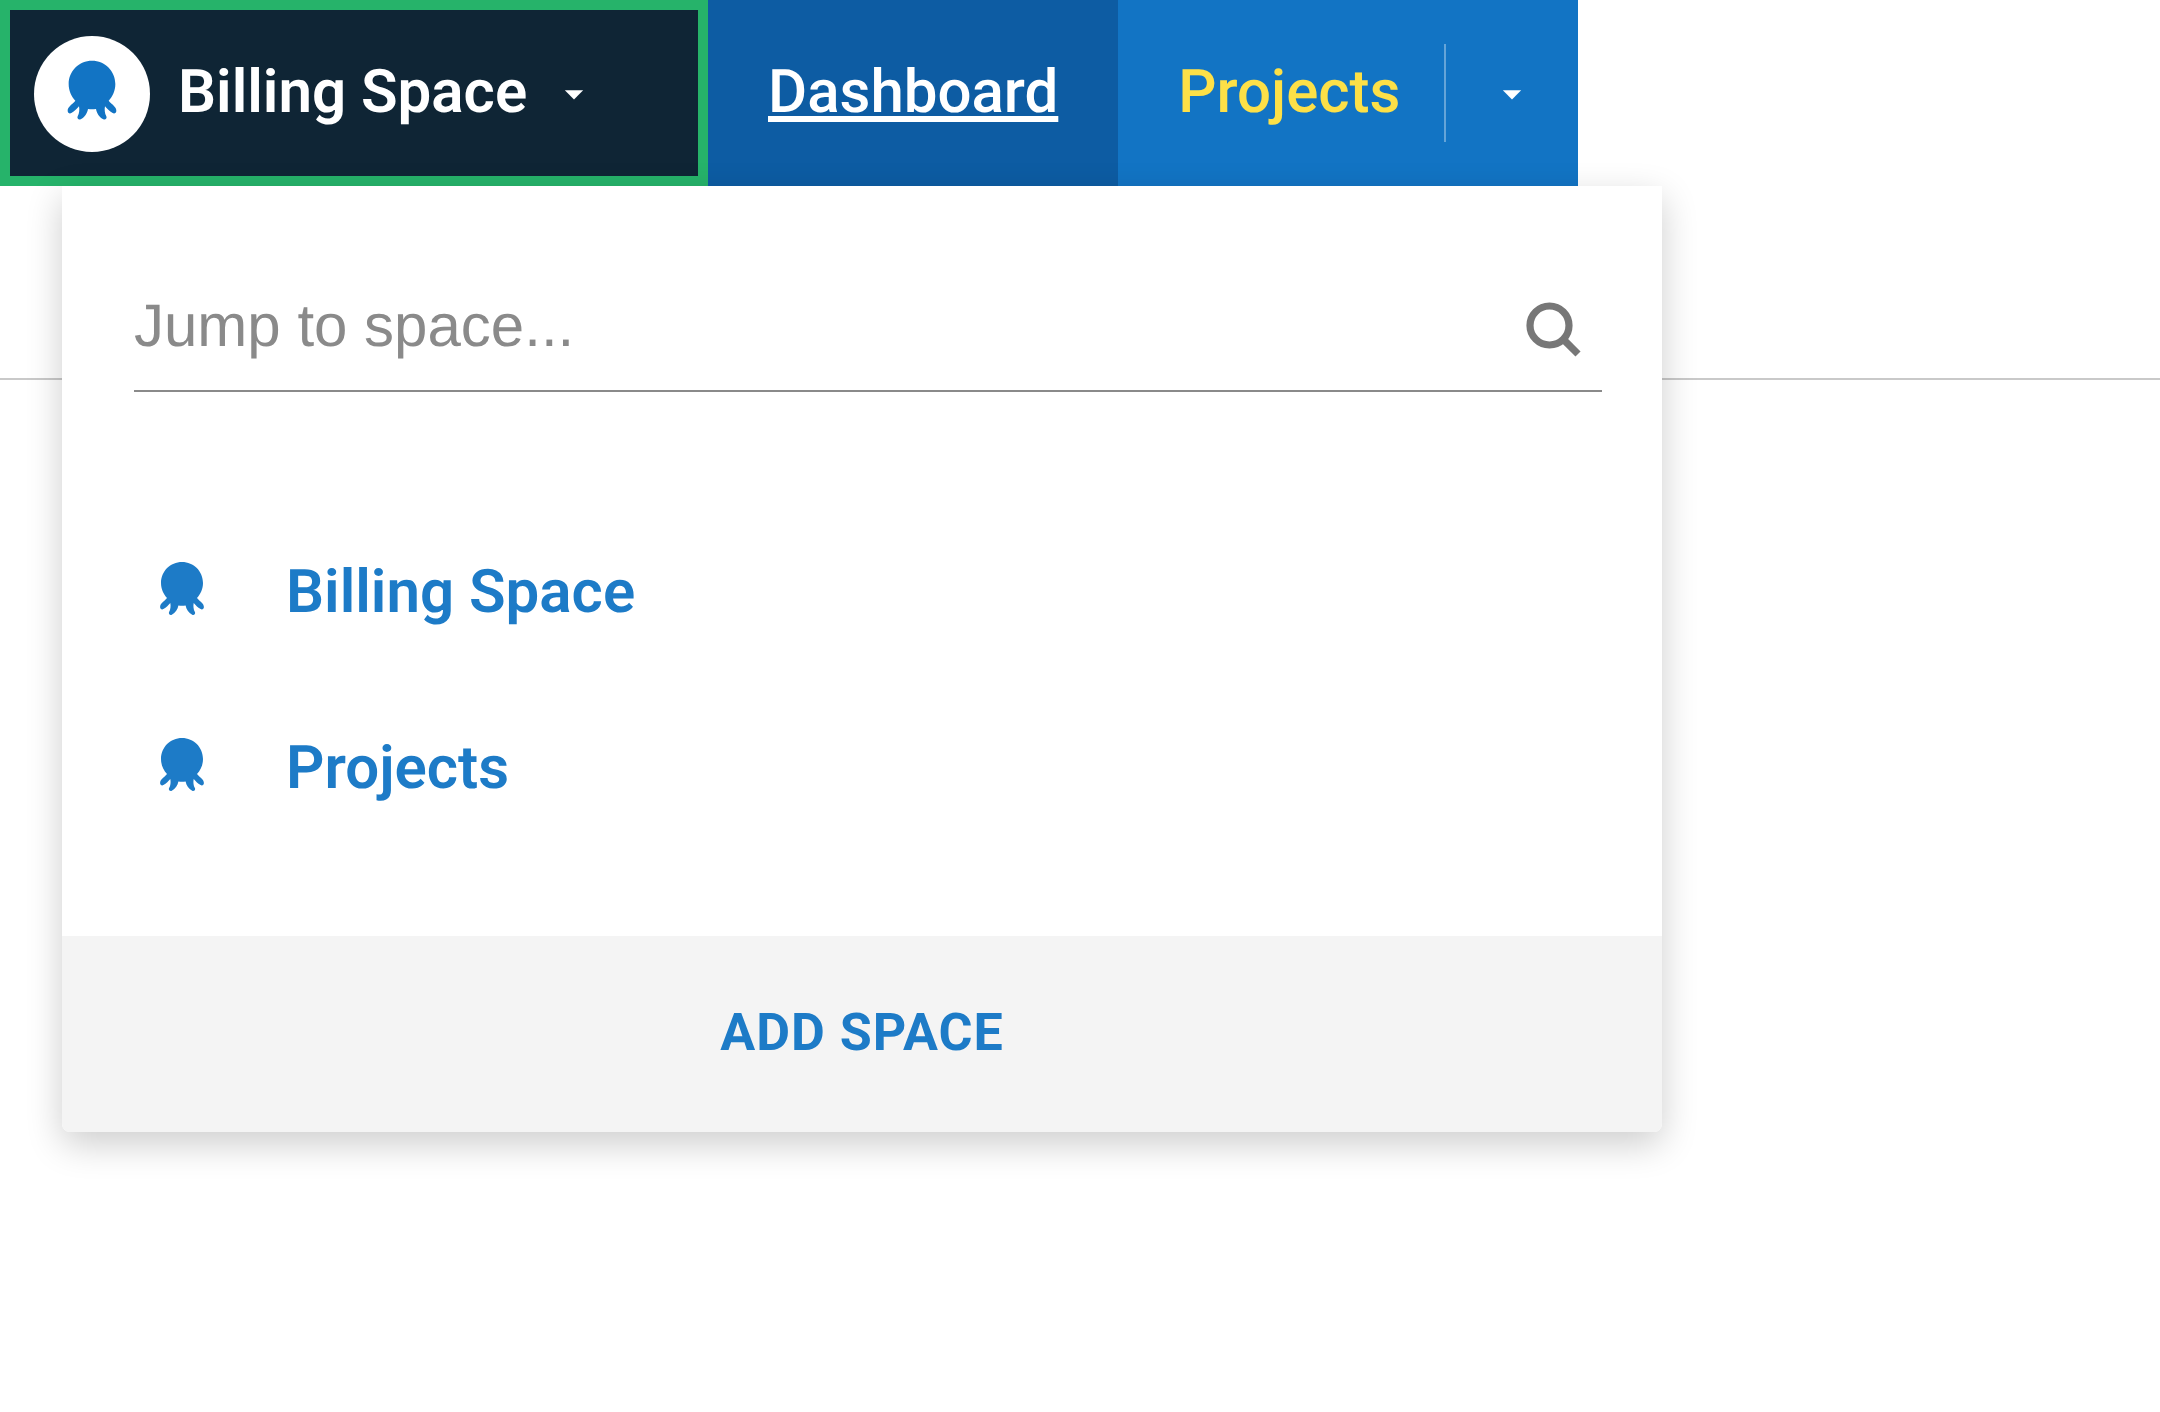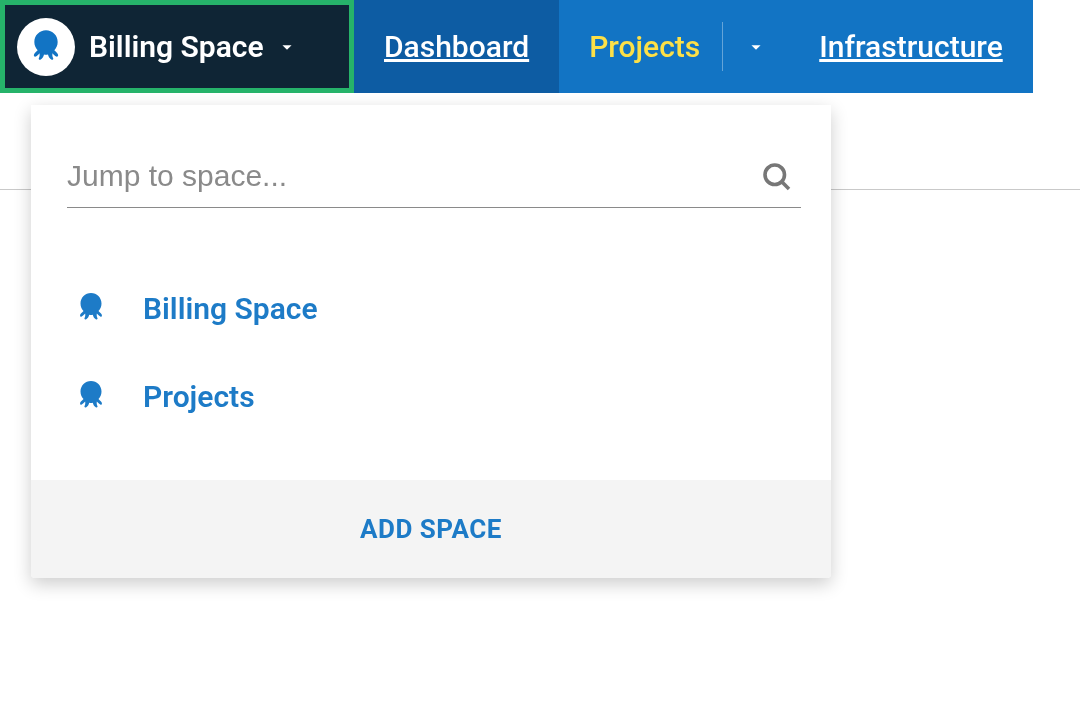--- a/index.html
+++ b/index.html
@@ -95,21 +95,21 @@
     .hr-line {
       position: absolute;
       top: 96px;
       left: 0;
       right: 0;
       height: 1px;
       background: #c9c9c9;
     }
     .dropdown-panel {
       position: absolute;
-      top: 12px;
+      top: 0;
       left: 31px;
       width: 800px;
       background: #ffffff;
       box-shadow: 0 6px 18px rgba(0,0,0,0.2);
       border-radius: 0 0 4px 4px;
       overflow: hidden;
     }
     .search-row {
       display: flex;
       align-items: center;
@@ -188,23 +188,20 @@
 
   <div class="nav-projects">
     <div class="label">Projects</div>
     <div class="chev">
       <svg width="22" height="22" viewBox="0 0 24 24" fill="#ffffff">
         <path d="M7 10l5 5 5-5z"></path>
       </svg>
     </div>
   </div>
 
-  <div class="nav-item">
-    <span>Infrastructure</span>
-  </div>
 </div>
 
 <div class="content-area">
   <div class="hr-line"></div>
 
   <div class="dropdown-panel">
     <div class="search-row">
       <input class="search-input" type="text" placeholder="Jump to space..." style="">
       <svg class="search-icon" width="36" height="36" viewBox="0 0 24 24" fill="none" stroke="#777" stroke-width="2.4">
         <circle cx="10.5" cy="10.5" r="6.5"></circle>

